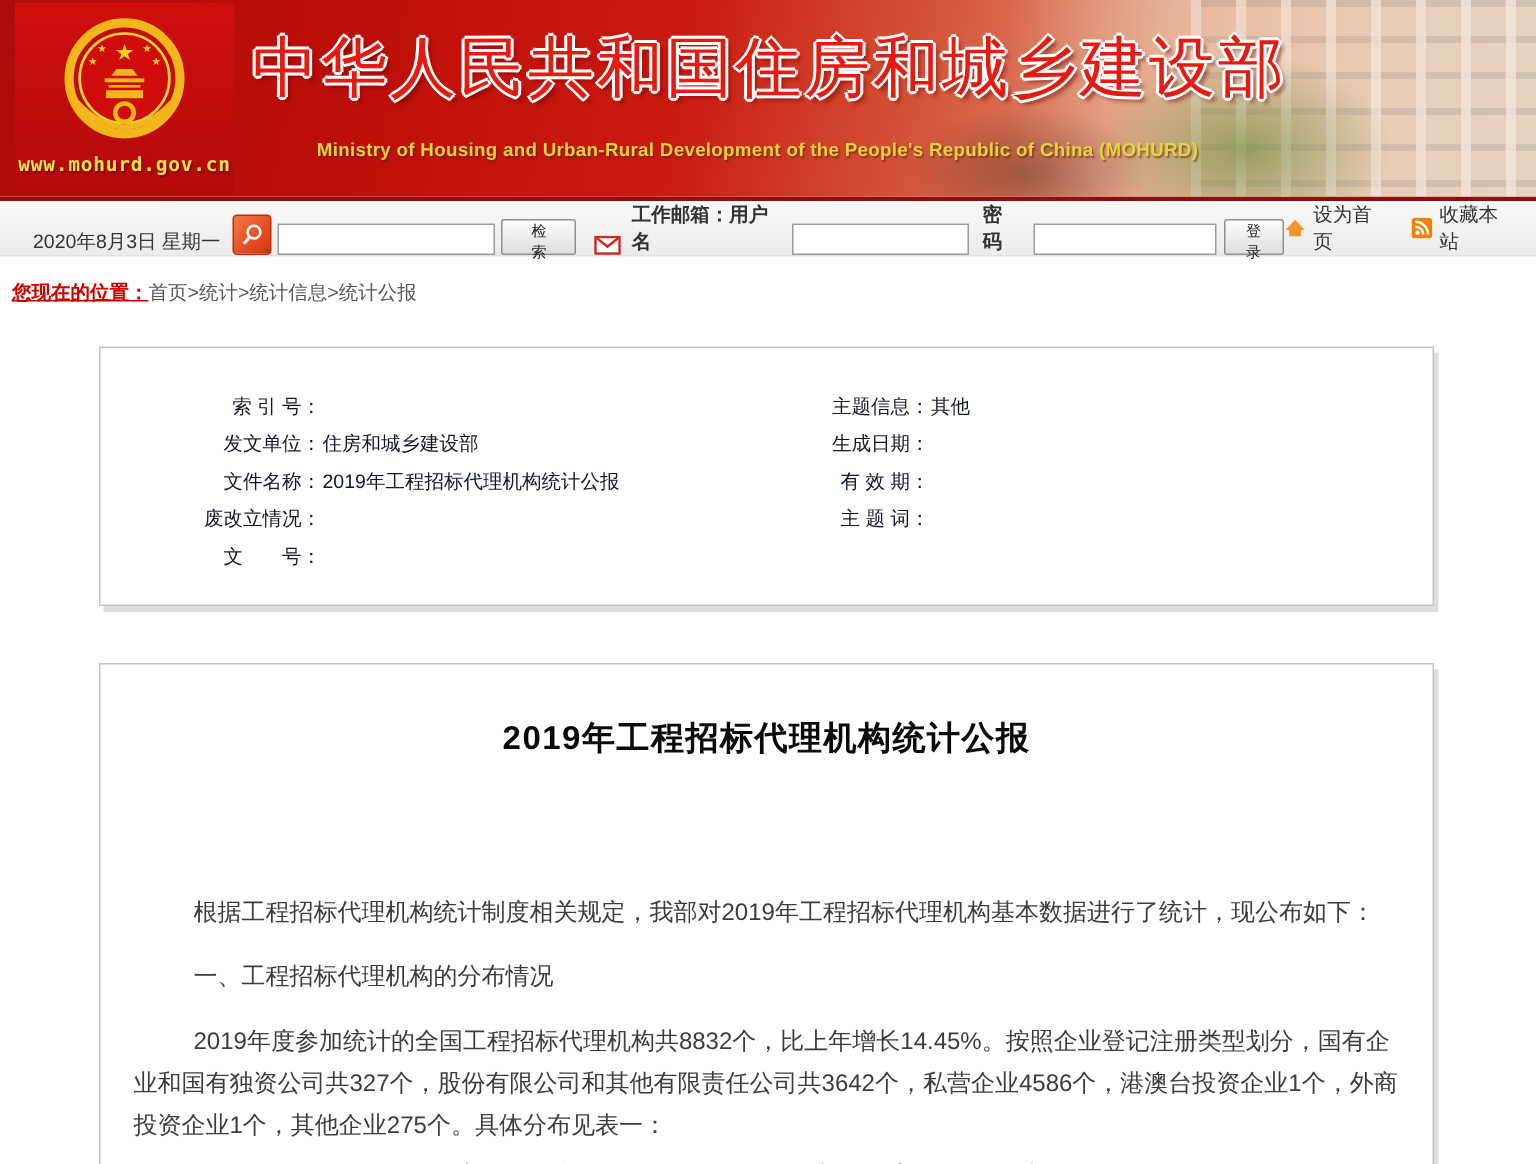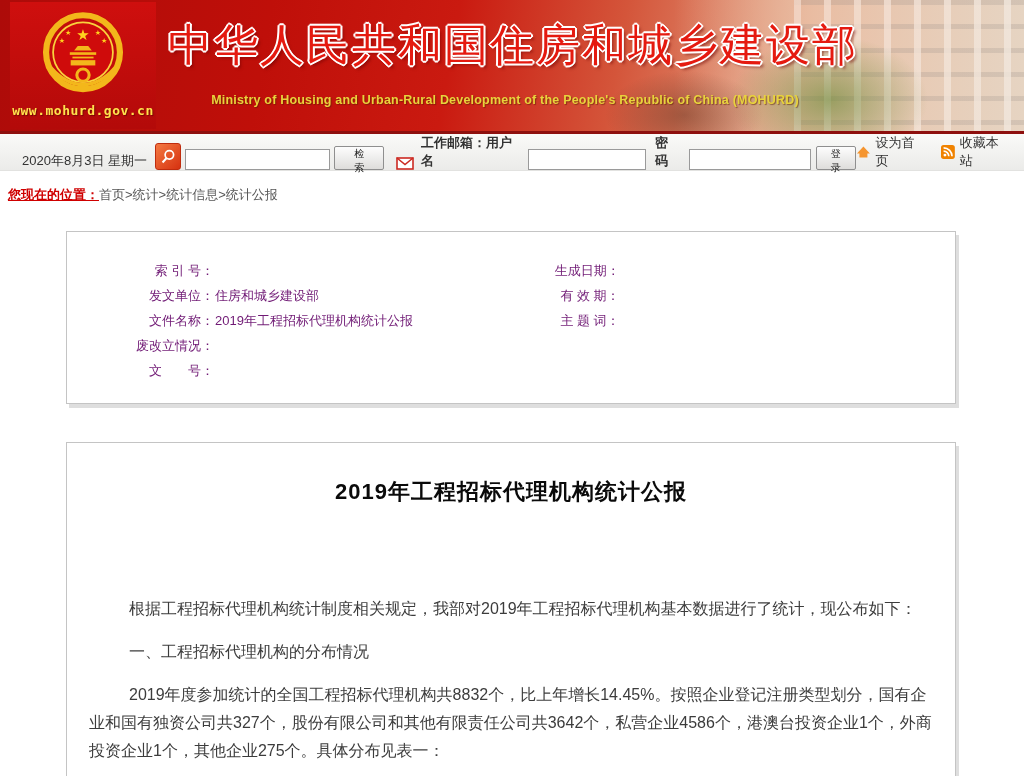--- a/index.html
+++ b/index.html
@@ -59,21 +59,21 @@
   
   .breadcrumb { margin:15px 0 0 8px; font-size:13px; }
   .crumb-prefix { color:#cf0000; font-weight:bold; text-decoration:underline; }
   .crumb-link { color:#555; cursor:pointer; }
   .crumb-sep { color:#555; }
 
   
   .meta-box, .doc-box { margin-left:66px; width:890px; background:#fff;
     border:1px solid #c4c4c4; box-shadow:3px 4px 0 #dedede; }
   .meta-box { margin-top:27px; padding:26px 0 20px; display:flex; }
-  .meta-col { font-size:13px; color:#701a75; }
+  .meta-col { font-size:13px; color:#0f172a; }
   .meta-col.left { width:53%; }
   .meta-col.right { width:47%; }
   .meta-row { display:flex; line-height:25px; }
   .meta-label { text-align:right; white-space:pre; }
   .meta-col.left  .meta-label { width:147px; }
   .meta-col.right .meta-label { width:82px; }
   .meta-value { flex:1; padding-left:1px; }
 
   .doc-box { margin-top:38px; height:620px; padding-top:34px; }
   .doc-title { text-align:center; font-size:22px; font-weight:bold; color:#0a0a0a;
@@ -177,20 +177,24 @@
       <span class="meta-label">废改立情况：</span>
       <span class="meta-value"></span>
     </div>
     <div class="meta-row">
       <span class="meta-label">文　　号：</span>
       <span class="meta-value"></span>
     </div>
   </div>
   <div class="meta-col right">
     <div class="meta-row">
+      <span class="meta-label">主题信息：</span>
+      <span class="meta-value">其他</span>
+    </div>
+    <div class="meta-row">
       <span class="meta-label">生成日期：</span>
     </div>
     <div class="meta-row">
       <span class="meta-label">有 效 期：</span>
       <span class="meta-value"></span>
     </div>
     <div class="meta-row">
       <span class="meta-label">主 题 词：</span>
       <span class="meta-value"></span>
     </div>

